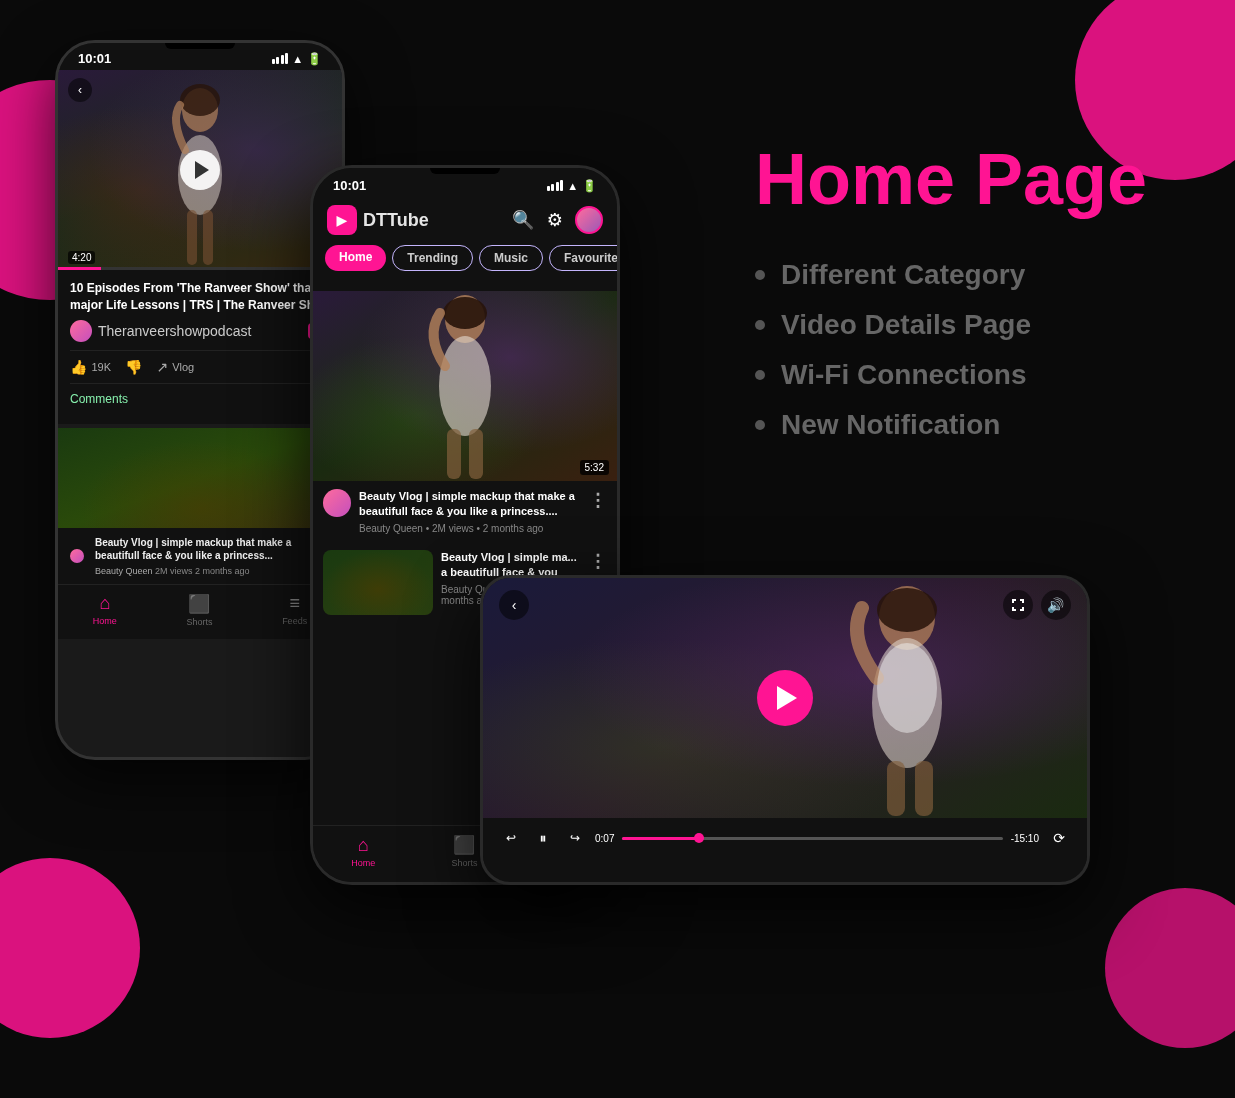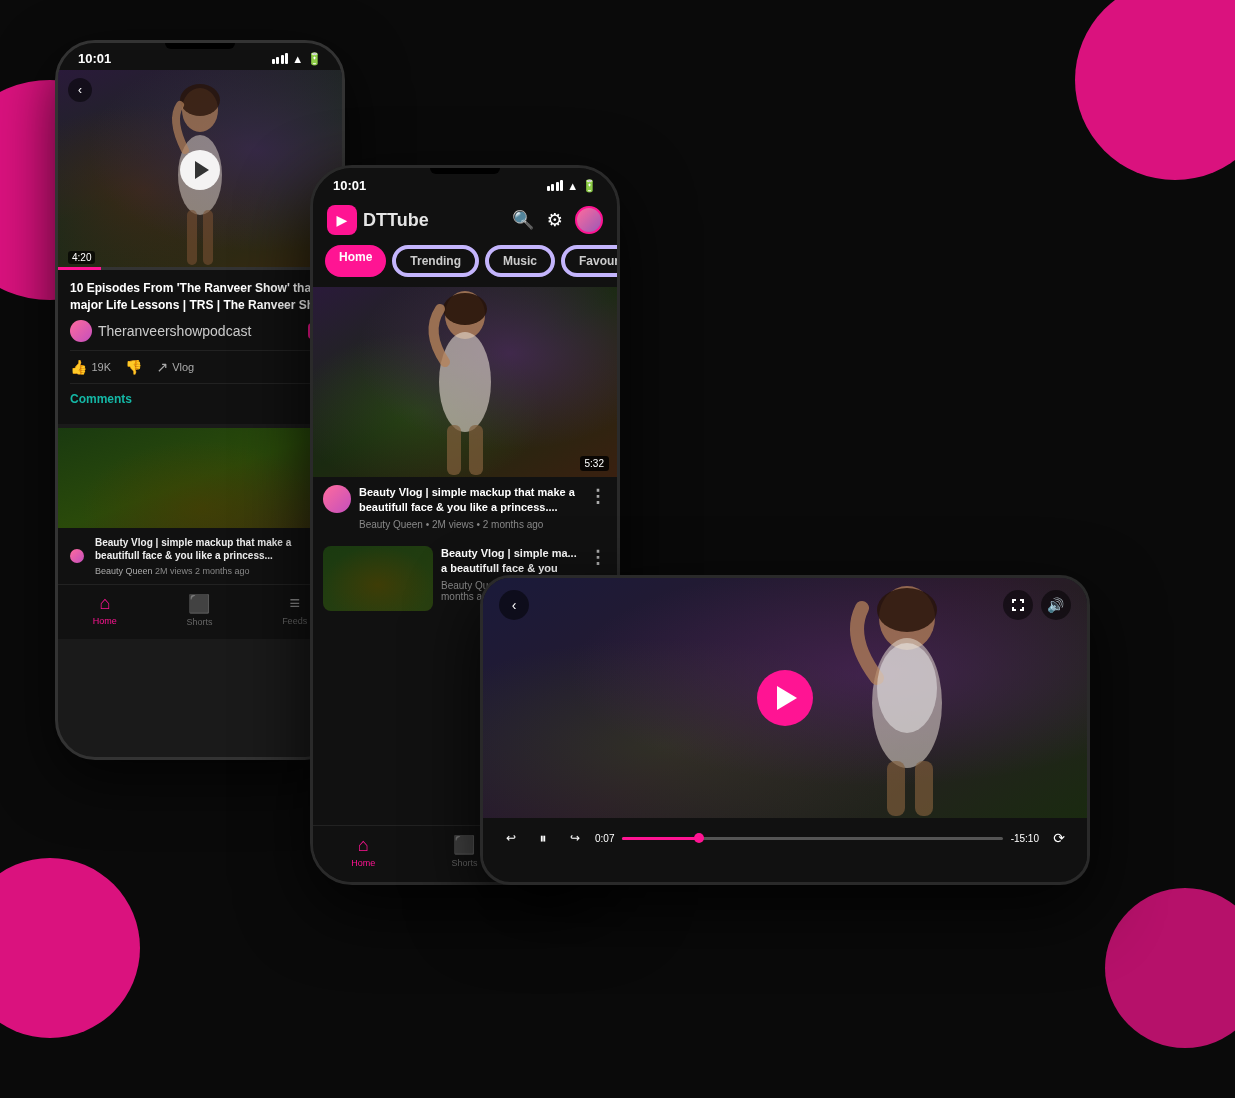--- a/index.html
+++ b/index.html
@@ -265,22 +265,22 @@
       font-size: 11px;
     }
     .action-icon {
       font-size: 14px;
     }
     .comments-section {
       background: #111;
     }
     .comments-title {
       font-size: 12px;
-      font-weight: 700;
-      color: #14b8a6;
+      font-weight: 400;
+      color: #86efac;
       margin-bottom: 8px;
     }
     .comment-input-row {
       display: flex;
       align-items: center;
       gap: 6px;
       background: #1e1e1e;
       border-radius: 20px;
       padding: 6px 10px;
     }
@@ -457,27 +457,28 @@
       white-space: nowrap;
       flex-shrink: 0;
     }
     .category-tab.active {
       background: #ff1493;
       color: #fff;
     }
     .category-tab.inactive {
       background: transparent;
       color: #ccc;
-      border: 4px solid #c4b5fd;
+      border: 1px solid #c4b5fd;
     }
 
     
     .video-card-p2 {
       background: #111;
       margin-bottom: 0;
+      margin-top: 10px;
     }
     .video-thumb-p2 {
       width: 100%;
       height: 190px;
       background: linear-gradient(135deg, #2a1a3a 0%, #1a2a1a 50%, #3a2a10 100%);
       position: relative;
       overflow: hidden;
     }
     .video-thumb-p2-bg {
       width: 100%;
@@ -709,20 +710,41 @@
 </head>
 <body>
 
 <div class="scene">
 
   <div class="blob-top-left"></div>
   <div class="blob-bottom-left"></div>
   <div class="blob-top-right"></div>
   <div class="blob-bottom-right"></div>
 
+  <div class="right-panel">
+    <h1 class="page-title">Home Page</h1>
+    <ul class="feature-list">
+      <li>
+        <div class="bullet"></div>
+        <span class="feature-text">Different Category</span>
+      </li>
+      <li>
+        <div class="bullet"></div>
+        <span class="feature-text">Video Details Page</span>
+      </li>
+      <li>
+        <div class="bullet"></div>
+        <span class="feature-text">Wi-Fi Connections</span>
+      </li>
+      <li>
+        <div class="bullet"></div>
+        <span class="feature-text">New Notification</span>
+      </li>
+    </ul>
+  </div>
 
   <div class="phone1">
     <div class="notch"></div>
 
     <div class="phone1-status">
       <span class="phone1-time">10:01</span>
       <div class="phone1-icons">
         <div class="signal-bars">
           <div class="signal-bar" style="height:5px"></div>
           <div class="signal-bar" style="height:7px"></div>

